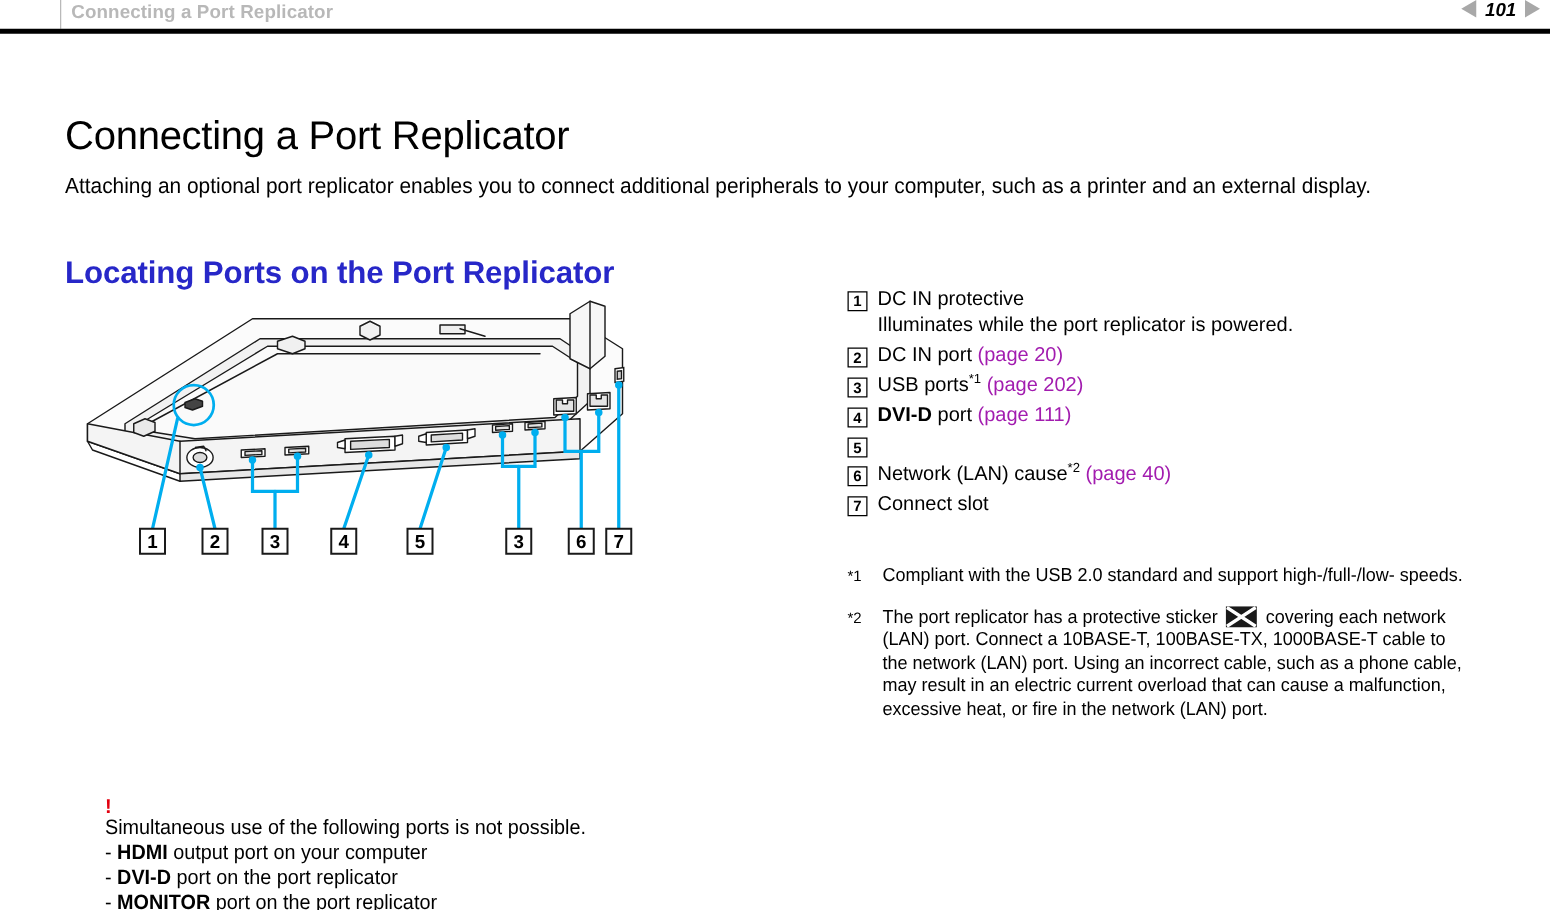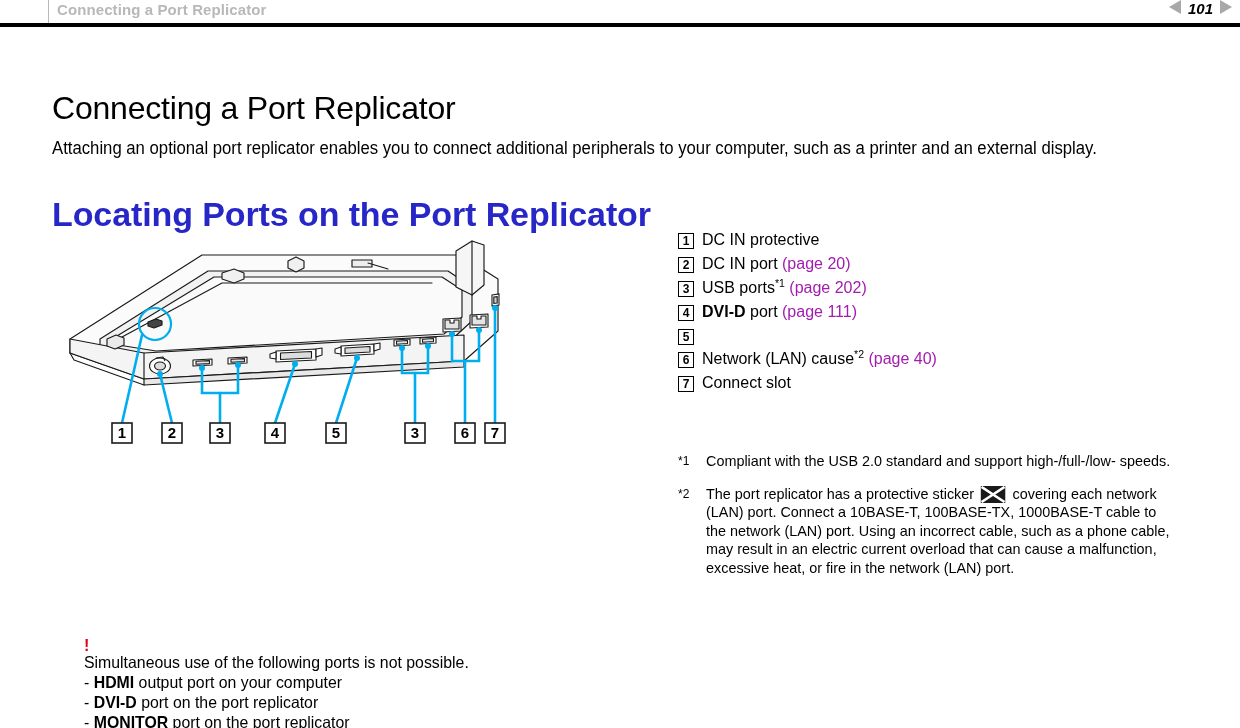--- a/index.html
+++ b/index.html
@@ -96,22 +96,22 @@
     font-family: "Liberation Sans Narrow", "Liberation Sans", sans-serif;
     font-size: 17.5px;
     line-height: 21px;
     color: #000;
     transform: scaleX(0.955);
     transform-origin: left top;
   }
 
   #subtitle {
     position: absolute;
-    left: 52px; top: 140px;
-    font-size: 34px;
+    left: 52px; top: 156px;
+    font-size: 25px;
     color: #2727c8;
     white-space: nowrap;
     letter-spacing: -0.1px;
   }
 
   
   #illustration {
     position: absolute;
     left: 52px; top: 200px;
     width: 460px;
@@ -374,20 +374,21 @@
       </g>
     </svg>
   </div>
 
   <div id="portlist">
 
     <div class="port-row">
       <div class="numbox">1</div>
       <div class="port-text">
         <span>DC IN protective</span>
+        <span class="sub-desc">Illuminates while the port replicator is powered.</span>
       </div>
     </div>
 
     <div class="port-row">
       <div class="numbox">2</div>
       <div class="port-text">
         <span>DC IN port</span>
         <span class="link">(page 20)</span>
       </div>
     </div>

